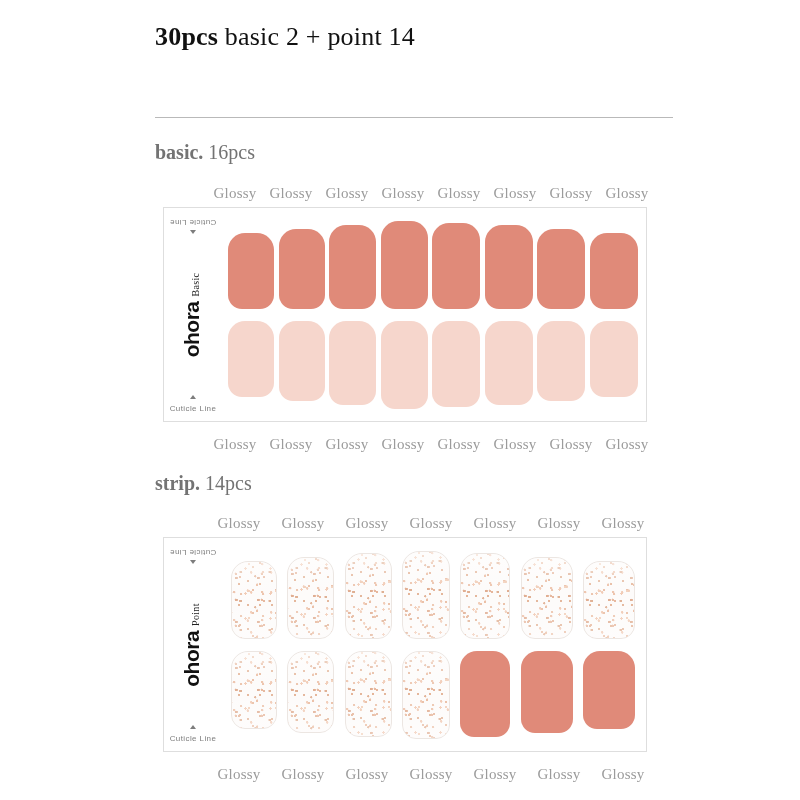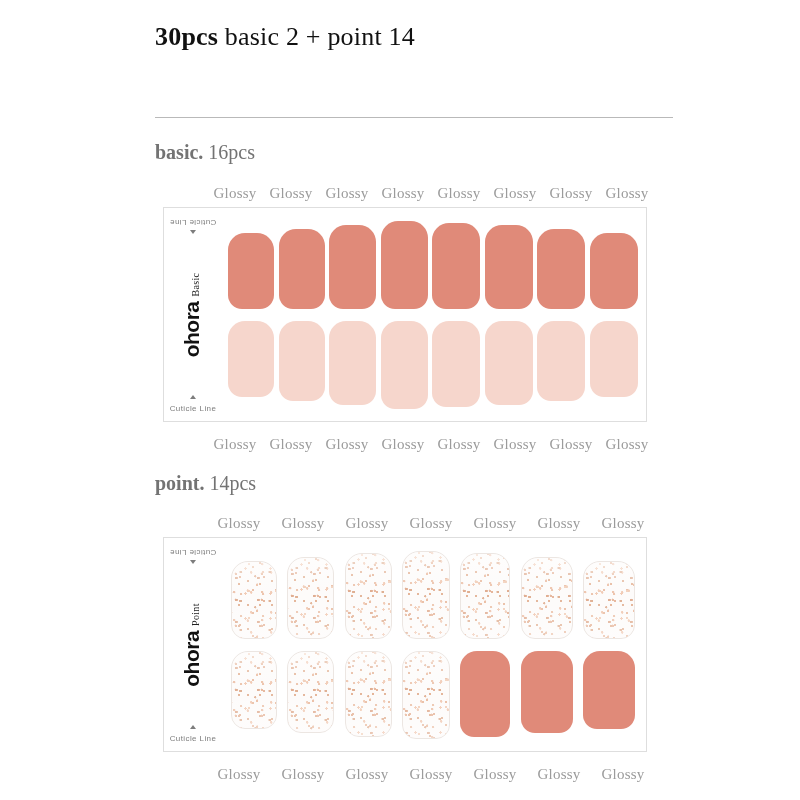--- a/index.html
+++ b/index.html
@@ -302,21 +302,21 @@
       <div class="glossy-cell">Glossy</div>
       <div class="glossy-cell">Glossy</div>
       <div class="glossy-cell">Glossy</div>
       <div class="glossy-cell">Glossy</div>
       <div class="glossy-cell">Glossy</div>
       <div class="glossy-cell">Glossy</div>
     </div>
   </div>
 
   <div class="section-heading" id="heading-point">
-    <span class="bold">point.</span>
+    <span class="bold">strip.</span>
     <span class="light">14pcs</span>
   </div>
 
   <div class="sheet-block" id="block-point">
     <div class="glossy-row top offset">
       <div class="glossy-cell">Glossy</div>
       <div class="glossy-cell">Glossy</div>
       <div class="glossy-cell">Glossy</div>
       <div class="glossy-cell">Glossy</div>
       <div class="glossy-cell">Glossy</div>

